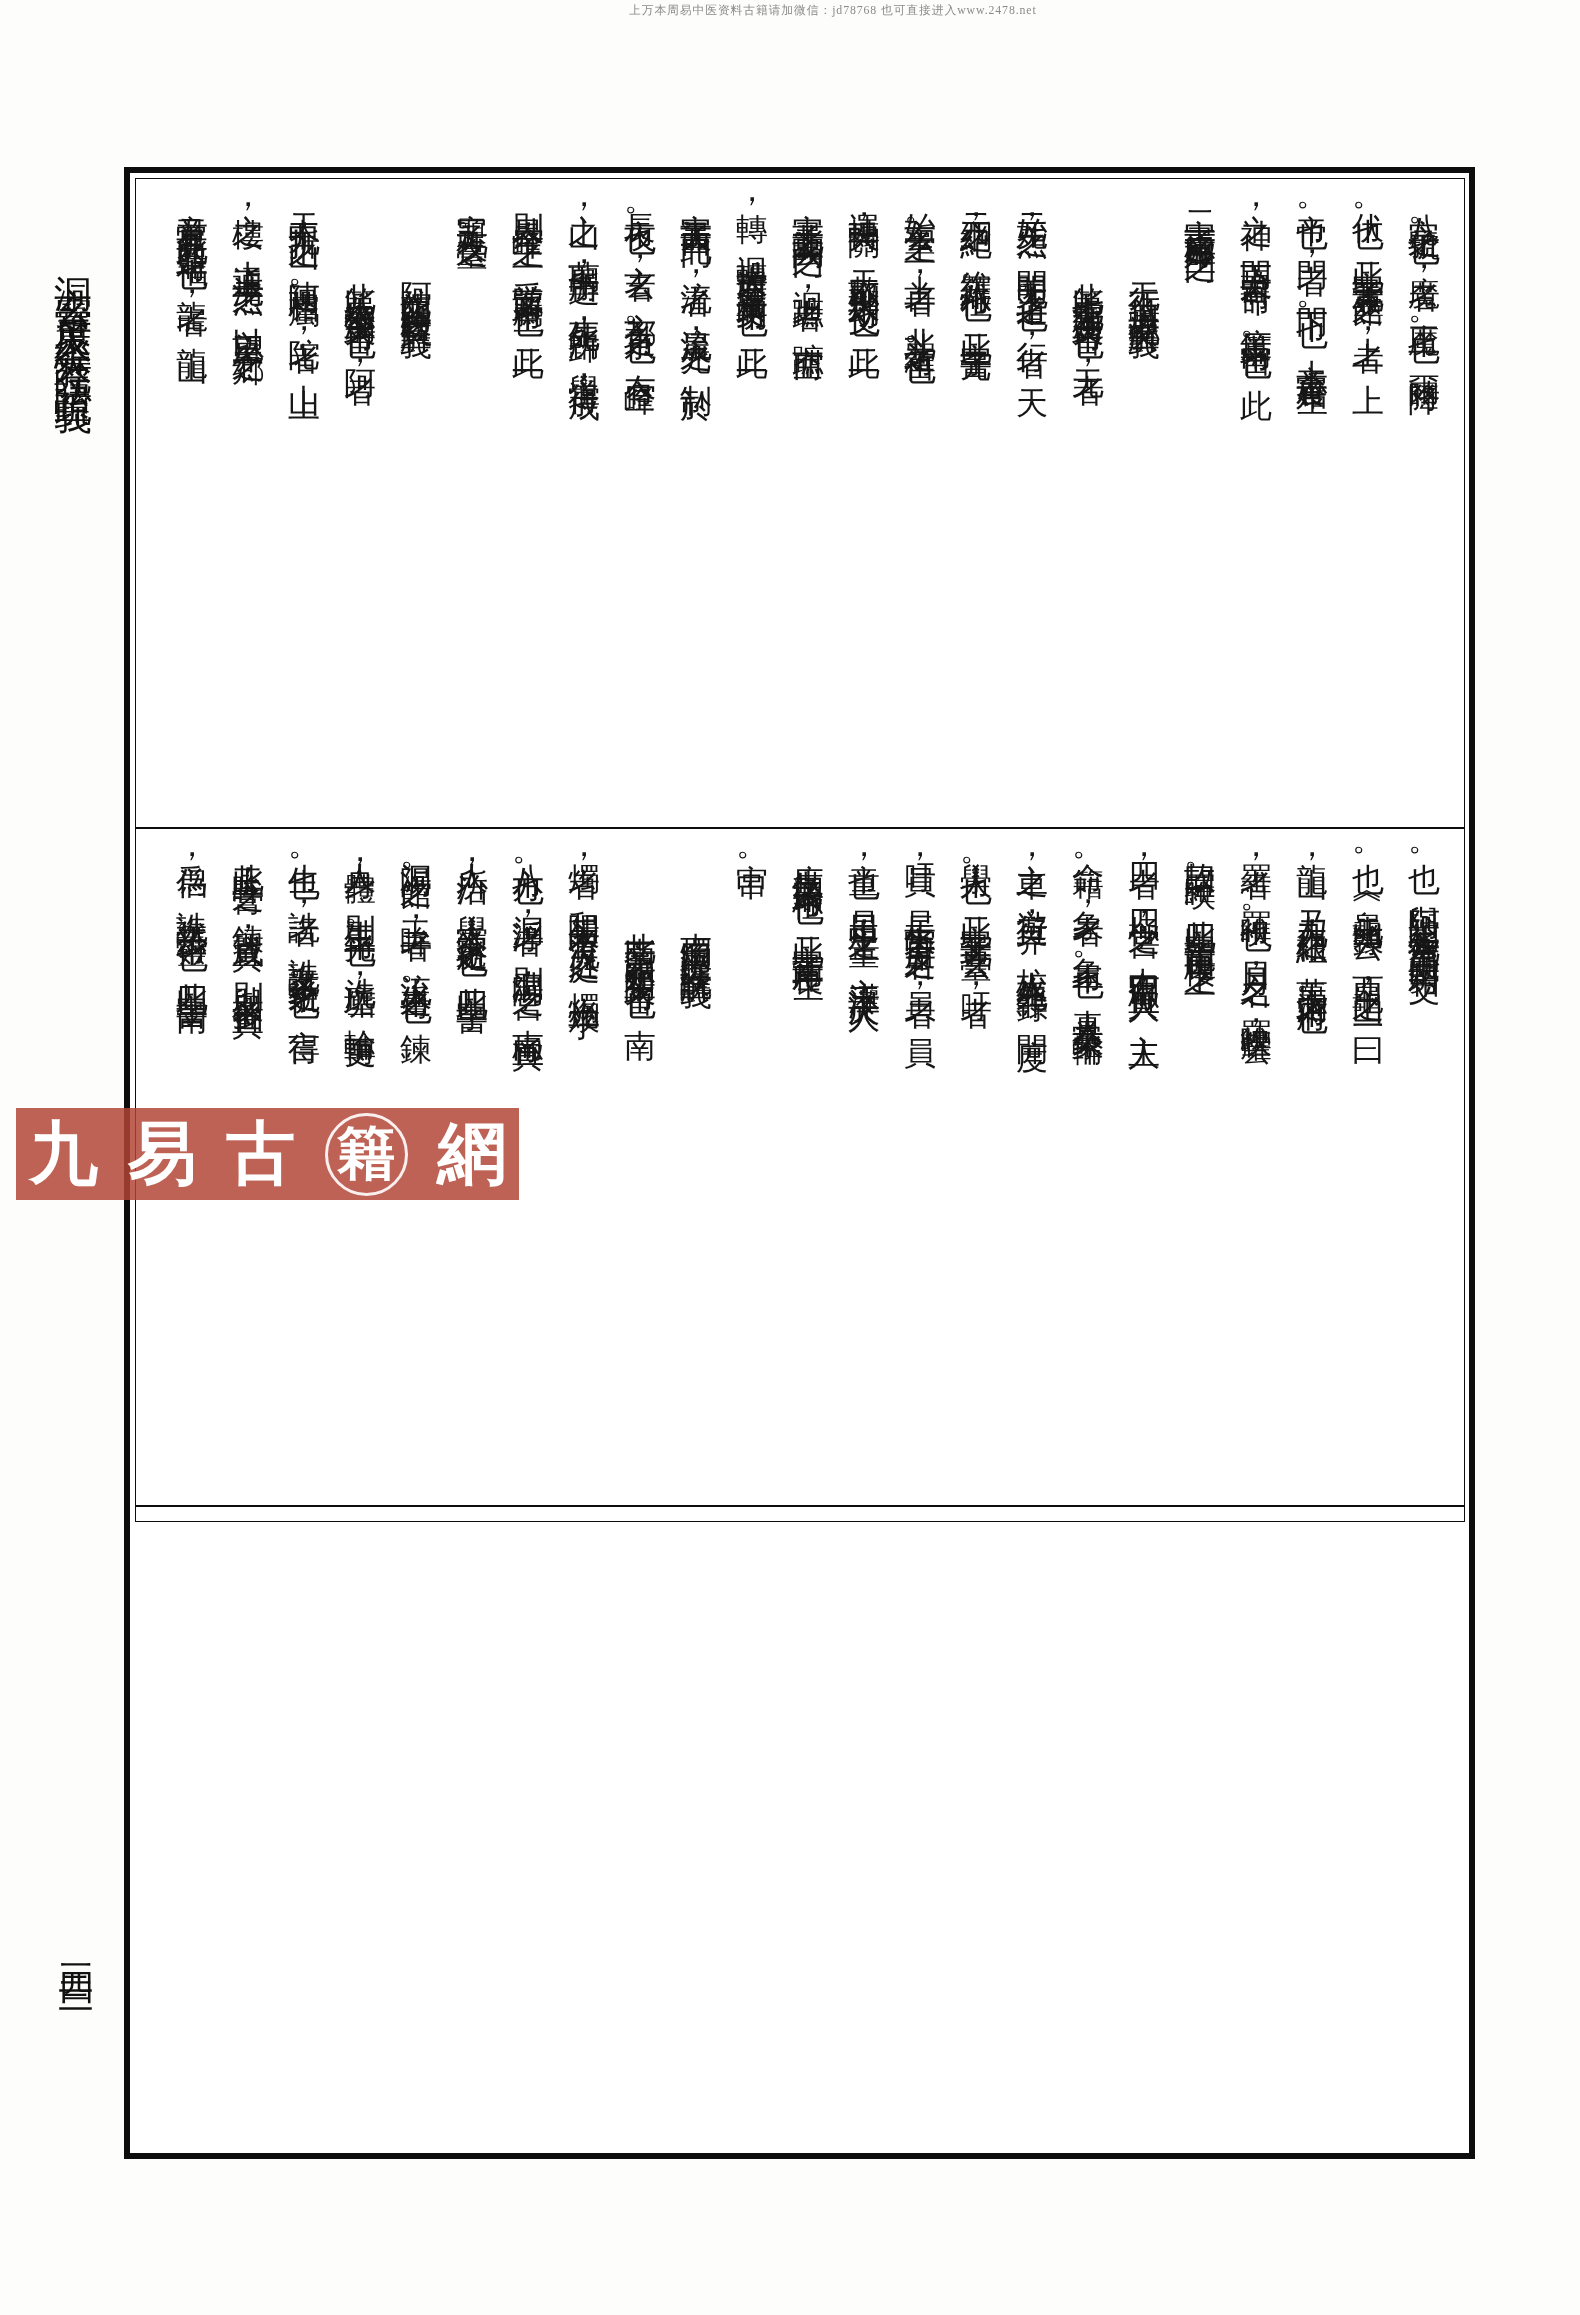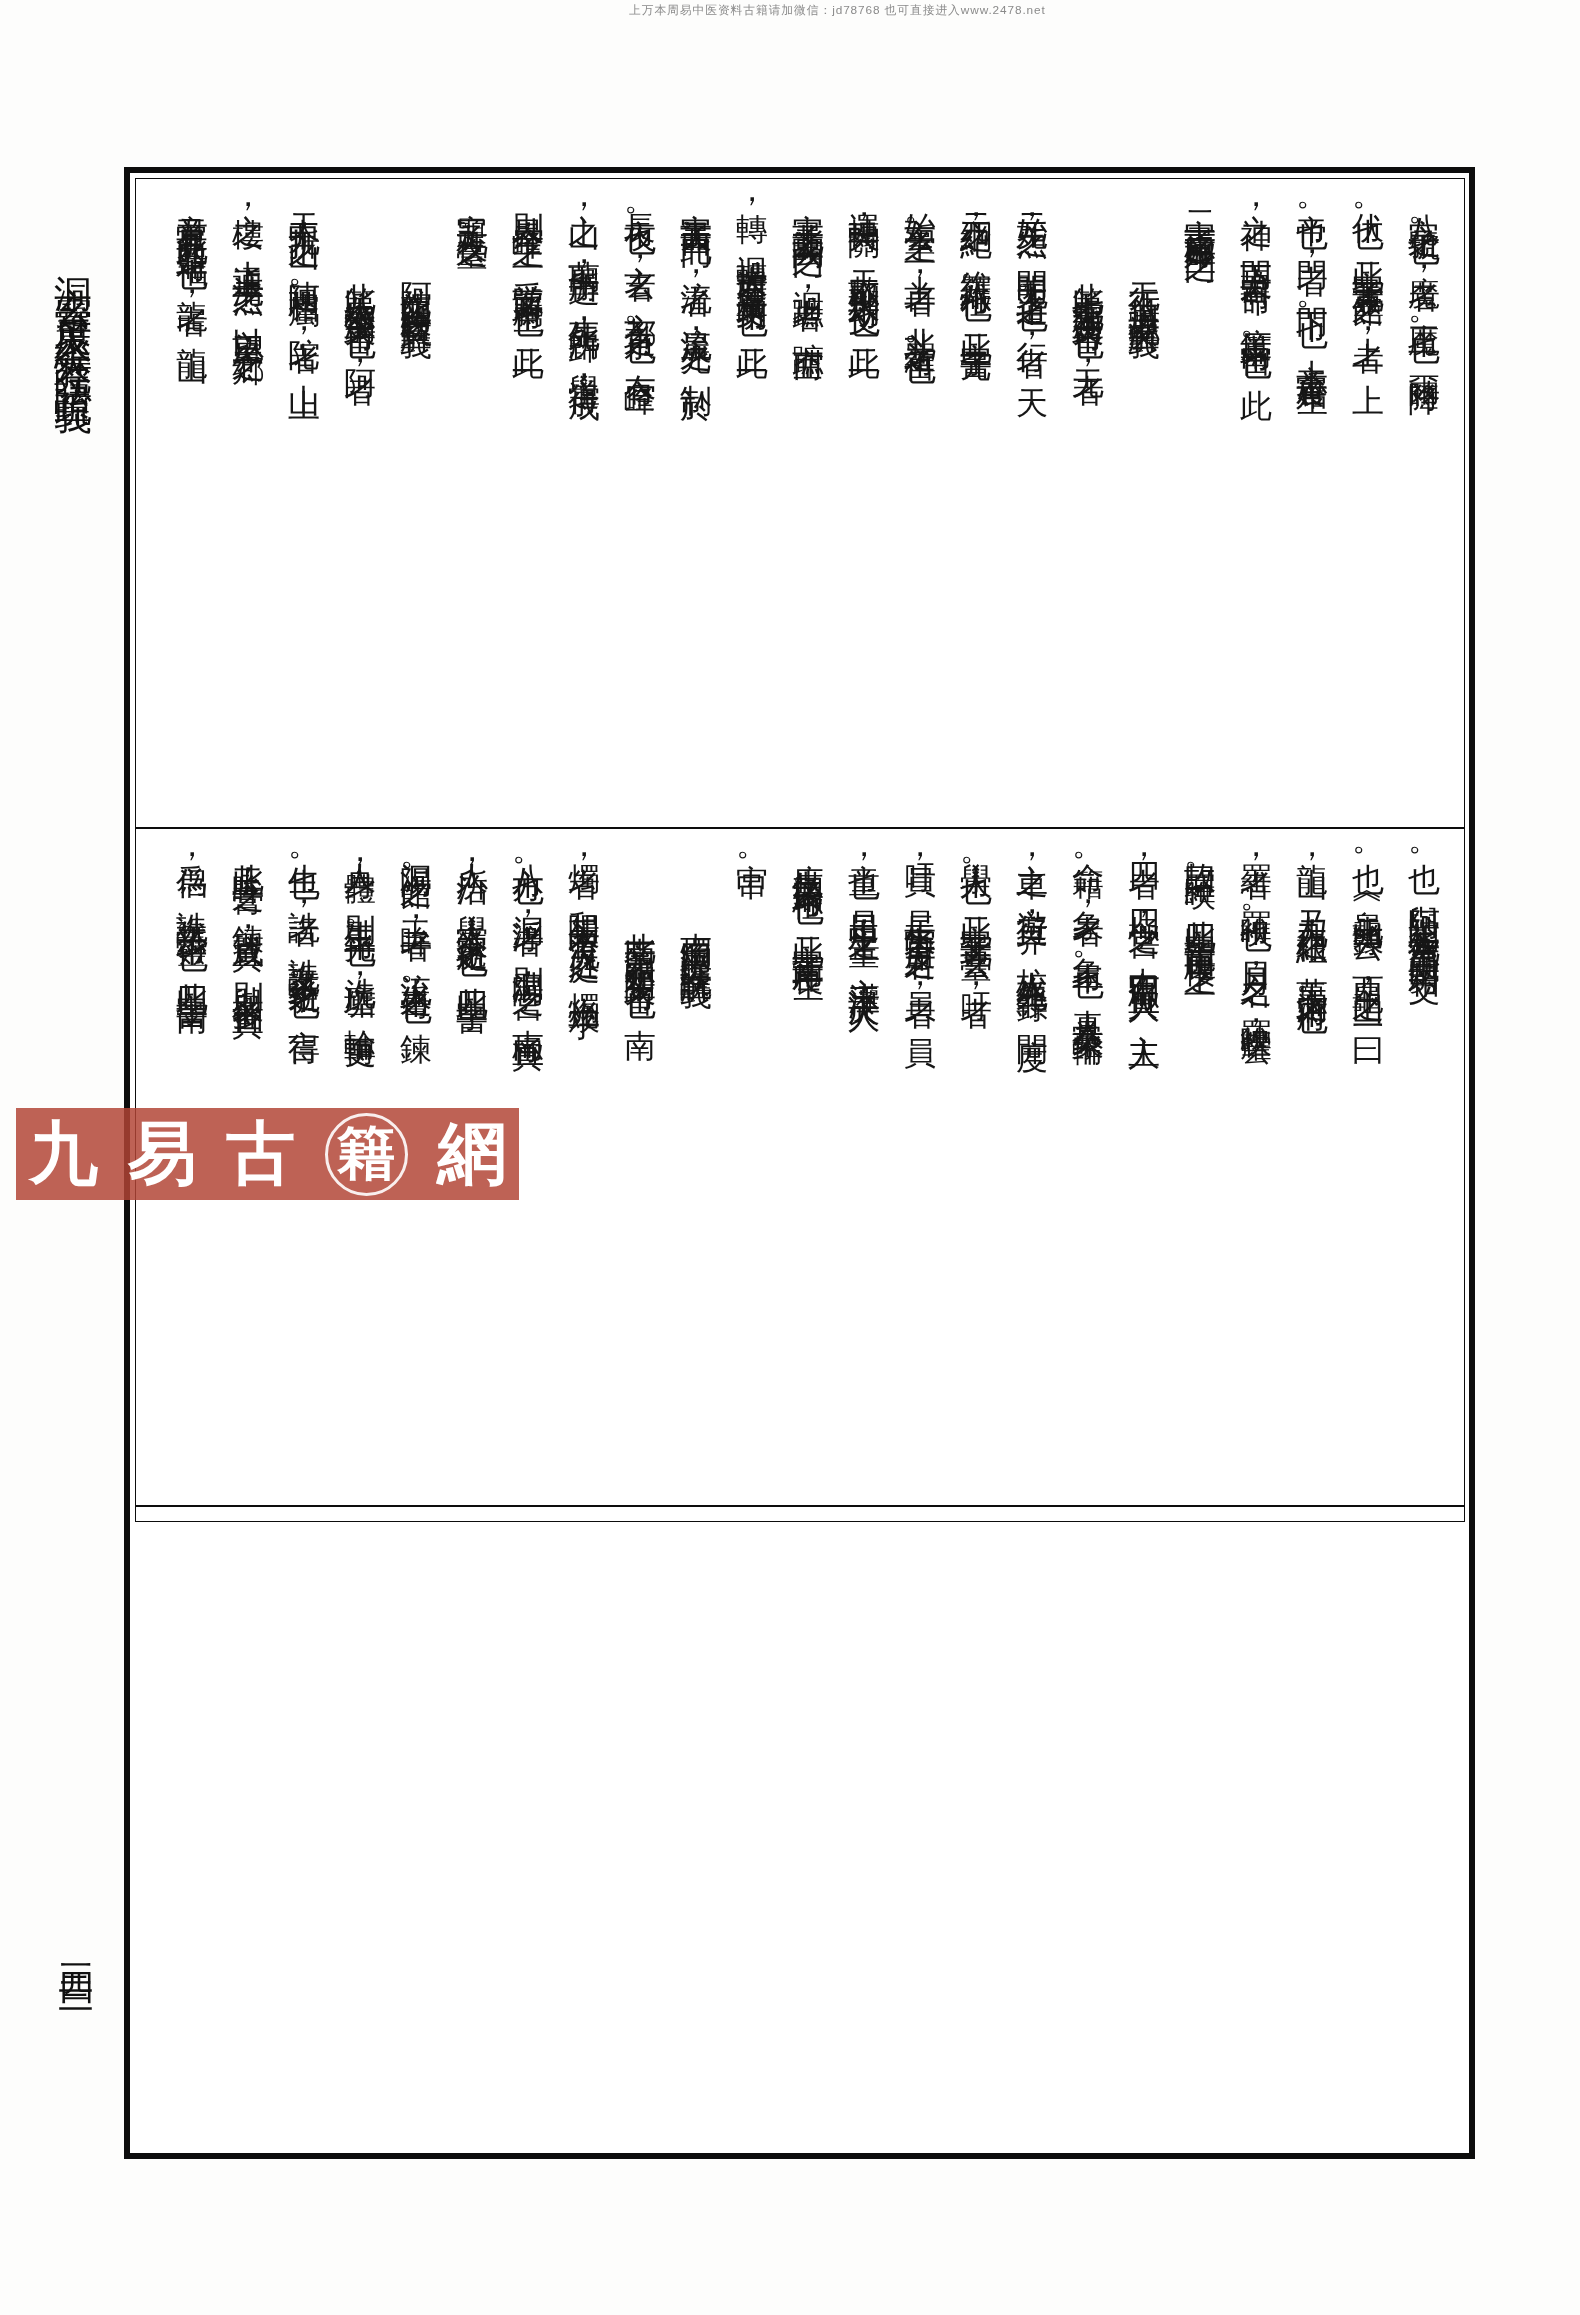--- a/index.html
+++ b/index.html
@@ -5,21 +5,21 @@
   html,body { margin:0; padding:0; }
   body {
     width:1580px; height:2316px; position:relative;
     background:#fdfdfc; color:#151515;
     font-family:"Liberation Serif","DejaVu Serif",serif;
     overflow:hidden;
   }
   
   .header-note {
     position:absolute; left:629px; top:2.7px;
-    font-family:Liberation Sans, sans-serif;
+    font-family:Liberation Serif, serif;
     font-size:11.8px; color:#8a8a8a; letter-spacing:0.9px; white-space:nowrap;
   }
   
   .spine-title {
     position:absolute; left:47px; top:246px;
     writing-mode:vertical-rl; text-orientation:upright;
     font-size:38px; letter-spacing:10px; color:#111; white-space:nowrap;
   }
   .folio-number {
     position:absolute; left:51px; top:1936px;

